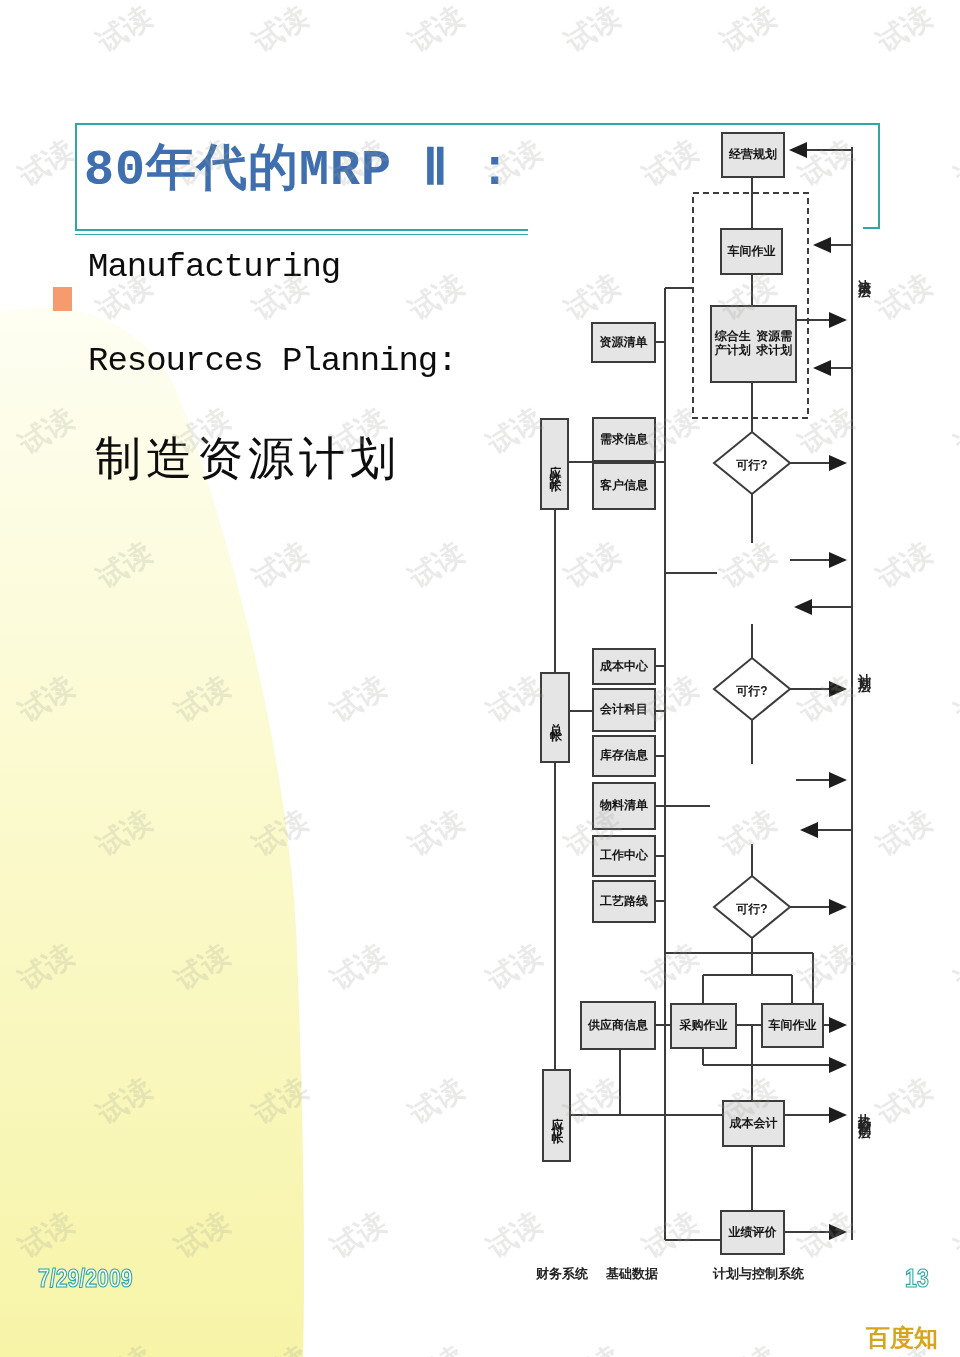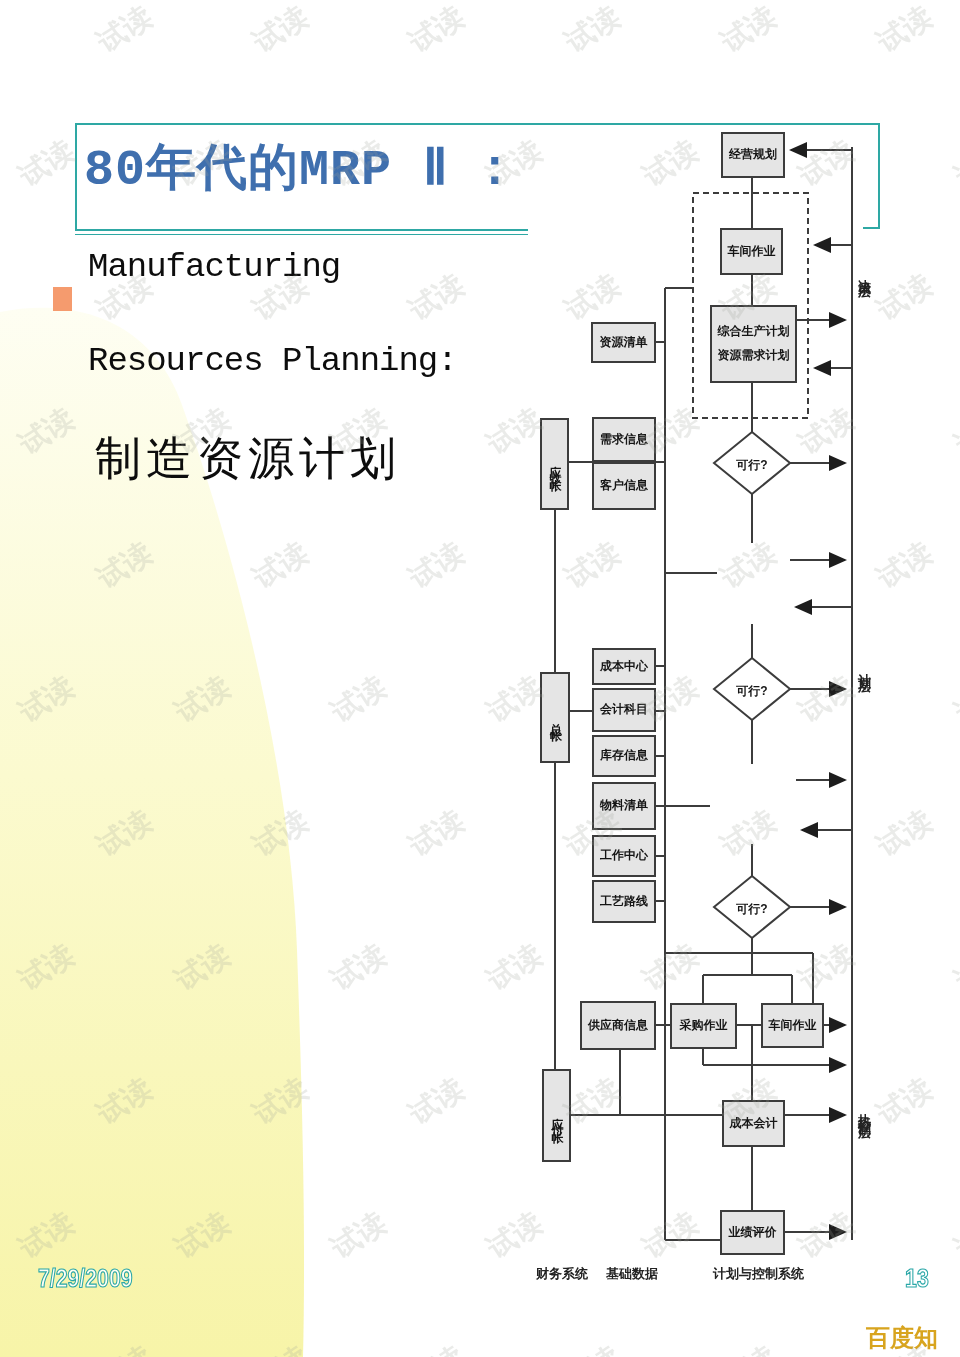--- a/index.html
+++ b/index.html
@@ -29,21 +29,21 @@
   #body-line2{top:342px;}
   #body-line3{position:absolute;left:95px;top:428px;z-index:2;font-size:46px;letter-spacing:5px;color:#0d0d0d;
       font-family:"Liberation Serif","DejaVu Serif",serif;font-weight:400;}
 
   
   #flowchart{position:absolute;left:528px;top:127px;width:430px;height:1175px;background:#ffffff;z-index:3;}
   #fc-svg{position:absolute;left:0;top:0;}
   .fc-box{position:absolute;border:2px solid #3c3c3c;background:#e5e5e5;display:flex;align-items:center;
       justify-content:center;font-size:12px;font-weight:600;color:#151515;text-align:center;
       box-sizing:border-box;line-height:1.15;z-index:2;}
-  .fc-box.two-line{flex-direction:column;justify-content:space-evenly;padding:8px 0;}
+  .fc-box.two-line{flex-direction:row;justify-content:space-evenly;padding:8px 0;}
   .fc-vbox{writing-mode:vertical-rl;letter-spacing:0.55em;justify-content:center;padding-top:4px;}
   .fc-diamond-label{position:absolute;font-size:12px;font-weight:600;color:#151515;text-align:center;z-index:2;}
   .fc-layer{position:absolute;writing-mode:vertical-rl;font-size:13px;letter-spacing:0.25em;color:#222;
       font-weight:600;z-index:2;}
   .fc-footer{position:absolute;font-size:13px;font-weight:700;color:#222;z-index:2;white-space:nowrap;}
 
   
   .hollow-teal{font-family:"Liberation Sans",sans-serif;font-weight:bold;
       color:rgba(255,255,255,0.85);-webkit-text-stroke:1.2px #2AA7A7;}
   #slide-date{position:absolute;left:38px;top:1264px;font-size:25px;letter-spacing:0px;z-index:4;

